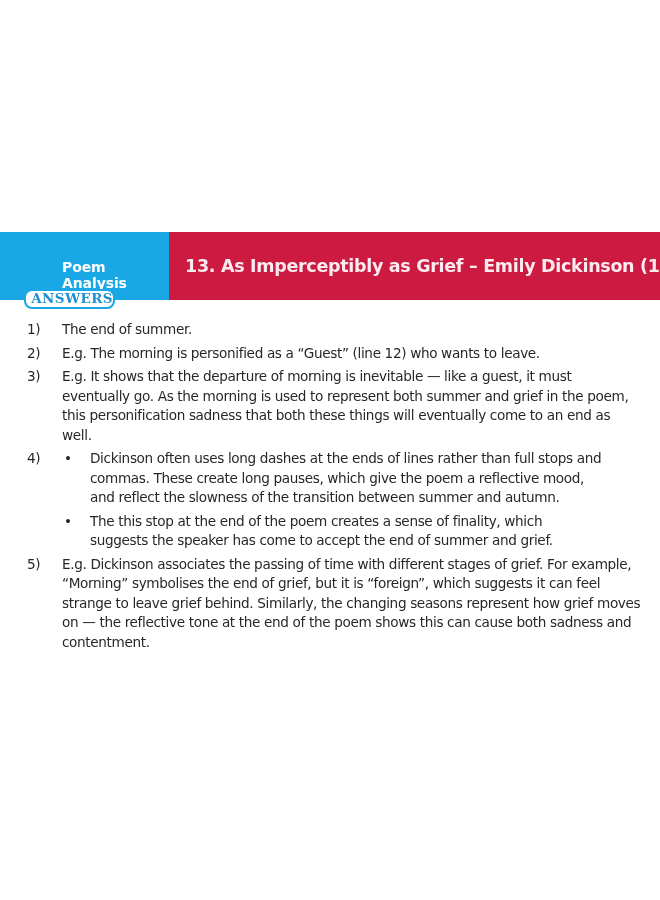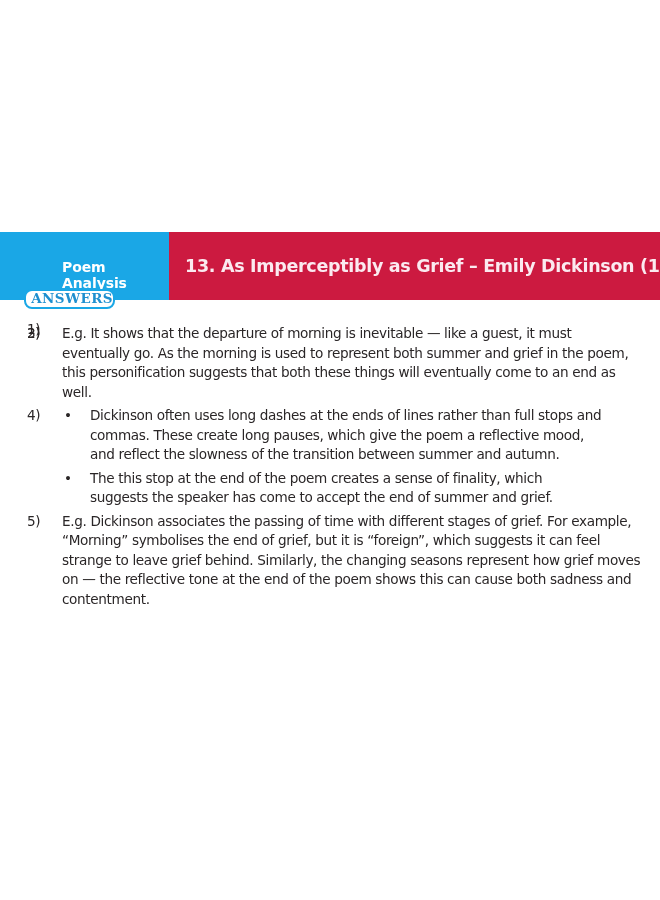--- a/index.html
+++ b/index.html
@@ -124,29 +124,31 @@
   <div class="banner-right">
     <span class="page-title">13. As Imperceptibly as Grief – Emily Dickinson (1)</span>
   </div>
 </div>
 
 <div class="answers-badge">ANSWERS</div>
 
 <div class="answers">
   <div class="qa">
     <span class="qa-num">1)</span>
+    <div>The end of summer.</div>
   </div>
 
   <div class="qa">
     <span class="qa-num">2)</span>
+    <div>E.g. The morning is personified as a “Guest” (line 12) who wants to leave.</div>
   </div>
 
   <div class="qa" style="padding-right:26px;">
     <span class="qa-num">3)</span>
-    <div>E.g. It shows that the departure of morning is inevitable — like a guest, it must eventually go.  As the morning is used to represent both summer and grief in the poem, this personification suggests that both these things will eventually come to an end as well.</div>
+    <div>E.g. It shows that the departure of morning is inevitable — like a guest, it must eventually go.  As the morning is used to represent both summer and grief in the poem, this personification sadness that both these things will eventually come to an end as well.</div>
   </div>
 
   <div class="qa">
     <span class="qa-num">4)</span>
     <div class="bullets">
       <div class="bullet" style="padding-right:40px;">
         <span class="bullet-dot">•</span>
         <div>Dickinson often uses long dashes at the ends of lines rather than full stops and commas.  These create long pauses, which give the poem a reflective mood, and reflect the slowness of the transition between summer and autumn.</div>
       </div>
       <div class="bullet" style="padding-right:70px;">

